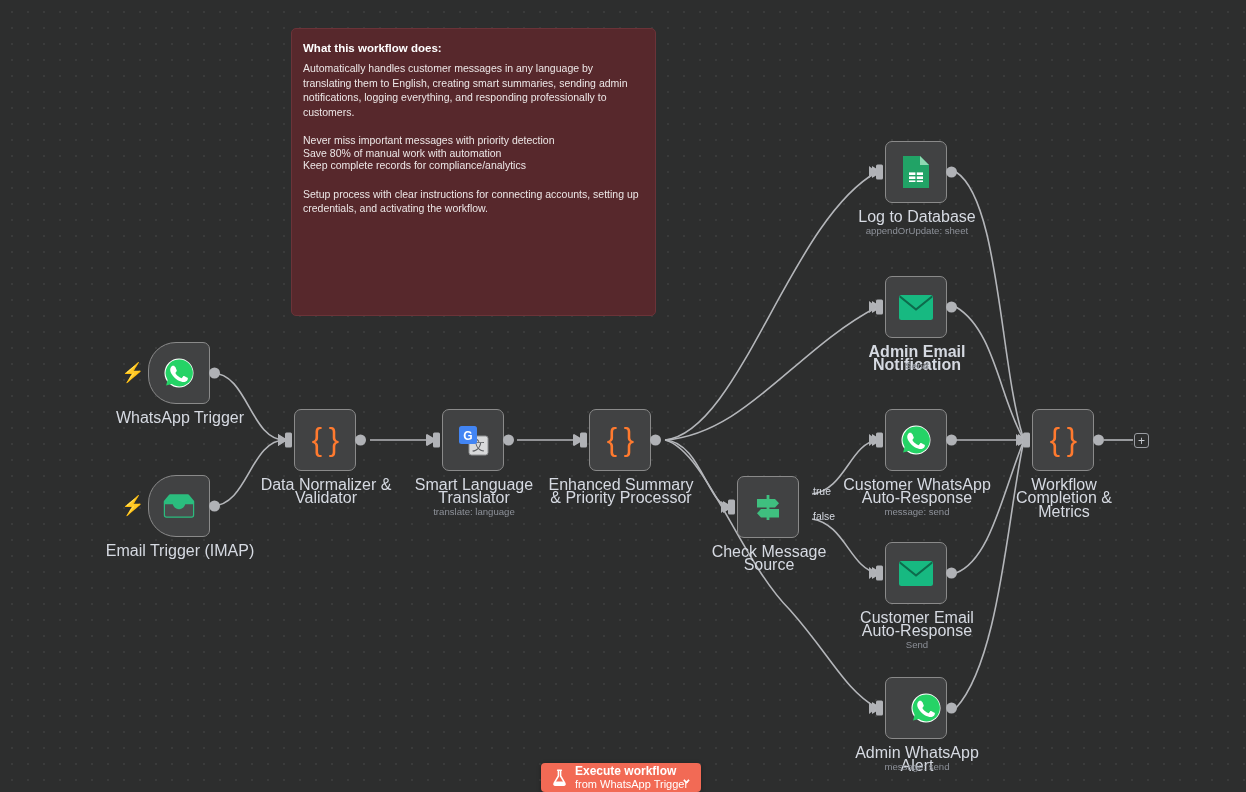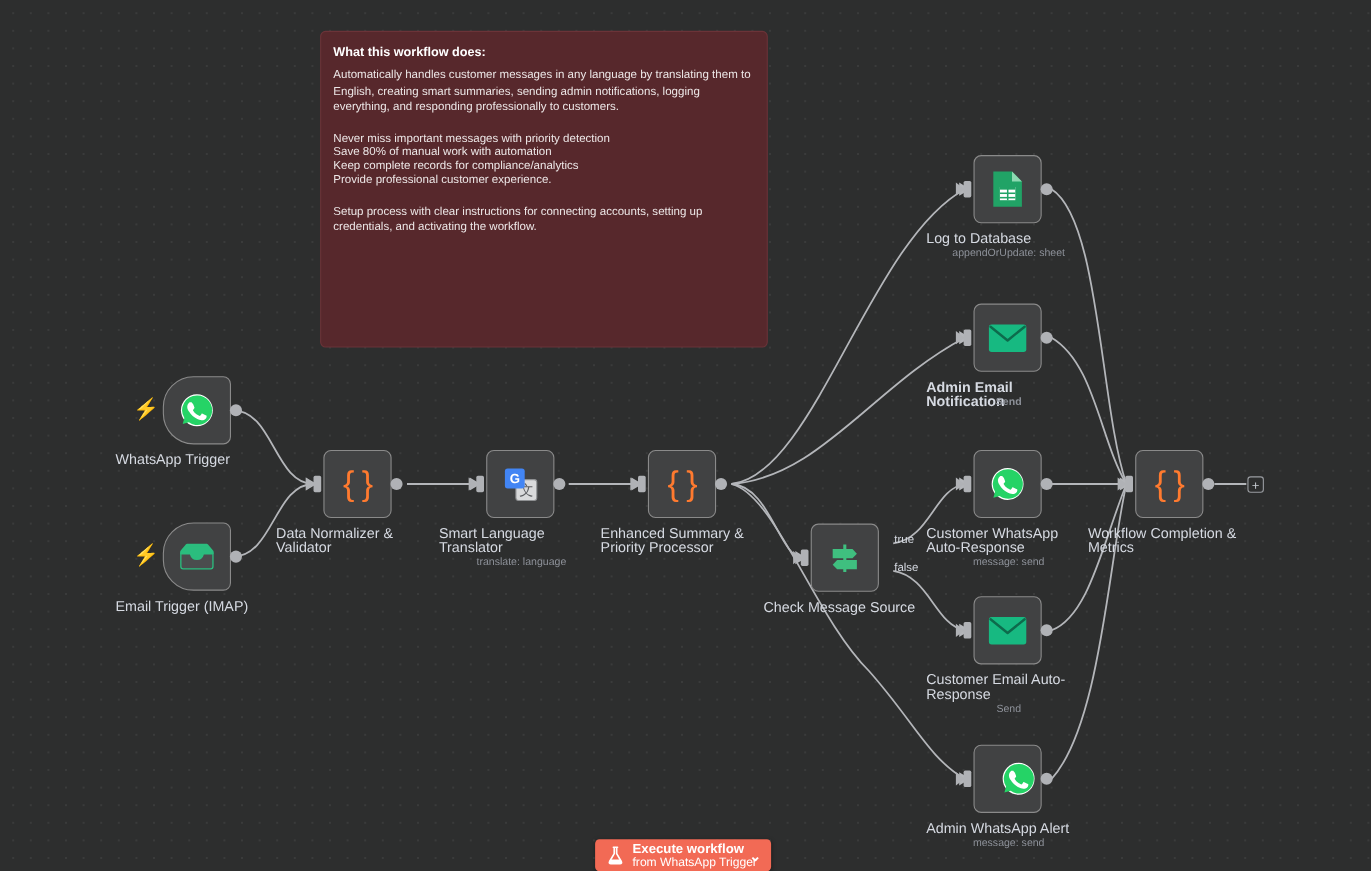--- a/index.html
+++ b/index.html
@@ -20,21 +20,21 @@
   }
 
   
   #wires { position:absolute; left:0; top:0; width:1246px; height:792px; pointer-events:none; }
   .wire { fill:none; stroke:#b4b6ba; stroke-width:1.6; }
   .arrow { fill:#b4b6ba; }
 
   
   .sticky {
     position:absolute;
-    left:291px; top:28px; width:407px; height:288px;
+    left:291px; top:28px; width:365px; height:288px;
     background:#57282c;
     border:1px solid #6b3338;
     border-radius:5px;
     padding:13px 12px 10px 11px;
     color:#e9e2e2;
   }
   .sticky h4 { font-size:11.5px; font-weight:bold; color:#ffffff; margin-bottom:7px; }
   .sticky p { font-size:10.5px; line-height:14.5px; color:#ece6e6; }
   .sticky .gap { height:15px; }
   .sticky .bullets { font-size:10.5px; line-height:12.6px; color:#ece6e6; }
@@ -47,21 +47,22 @@
     border:1.3px solid #8a8a8a;
     border-radius:7px;
     display:flex; align-items:center; justify-content:center;
   }
   .node.trigger {
     width:62px; height:62px;
     border-radius:28px 7px 7px 28px;
   }
   .node-label {
     position:absolute;
-    font-size:13px;
+    text-align:center;
+    font-size:16px;
     color:#d6dae2;
     line-height:13.4px;
     width:150px;
     left:-44px;
     top:68px;
     pointer-events:none;
   }
   .node-sub {
     position:absolute;
     text-align:center;
@@ -211,21 +212,20 @@
 </svg>
 
 <div class="sticky">
   <h4>What this workflow does:</h4>
   <p>Automatically handles customer messages in any language by translating them to English, creating smart summaries, sending admin notifications, logging everything, and responding professionally to customers.</p>
   <div class="gap"></div>
   <div class="bullets">
     <div>Never miss important messages with priority detection</div>
     <div>Save 80% of manual work with automation</div>
     <div>Keep complete records for compliance/analytics</div>
-    <div>Provide professional customer experience.</div>
   </div>
   <div class="gap"></div>
   <p>Setup process with clear instructions for connecting accounts, setting up credentials, and activating the workflow.</p>
 </div>
 
 <div class="node trigger" style="left:148px; top:342px;">
   <span class="bolt">⚡</span>
   <span class="wa">
     <svg width="34" height="34" viewBox="0 0 34 34">
       <circle cx="17" cy="17" r="14.5" fill="#fff"></circle>

